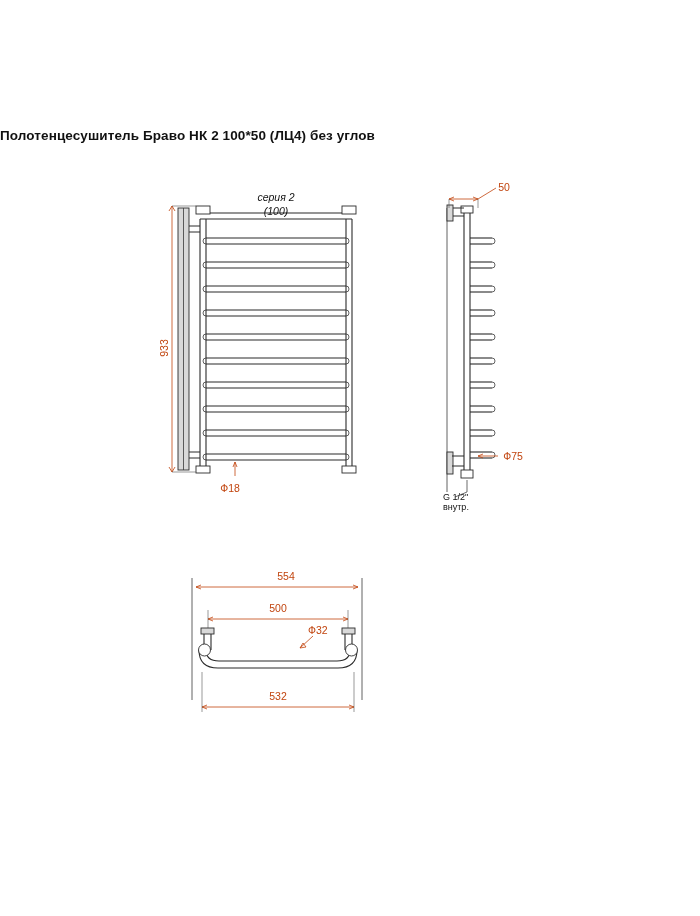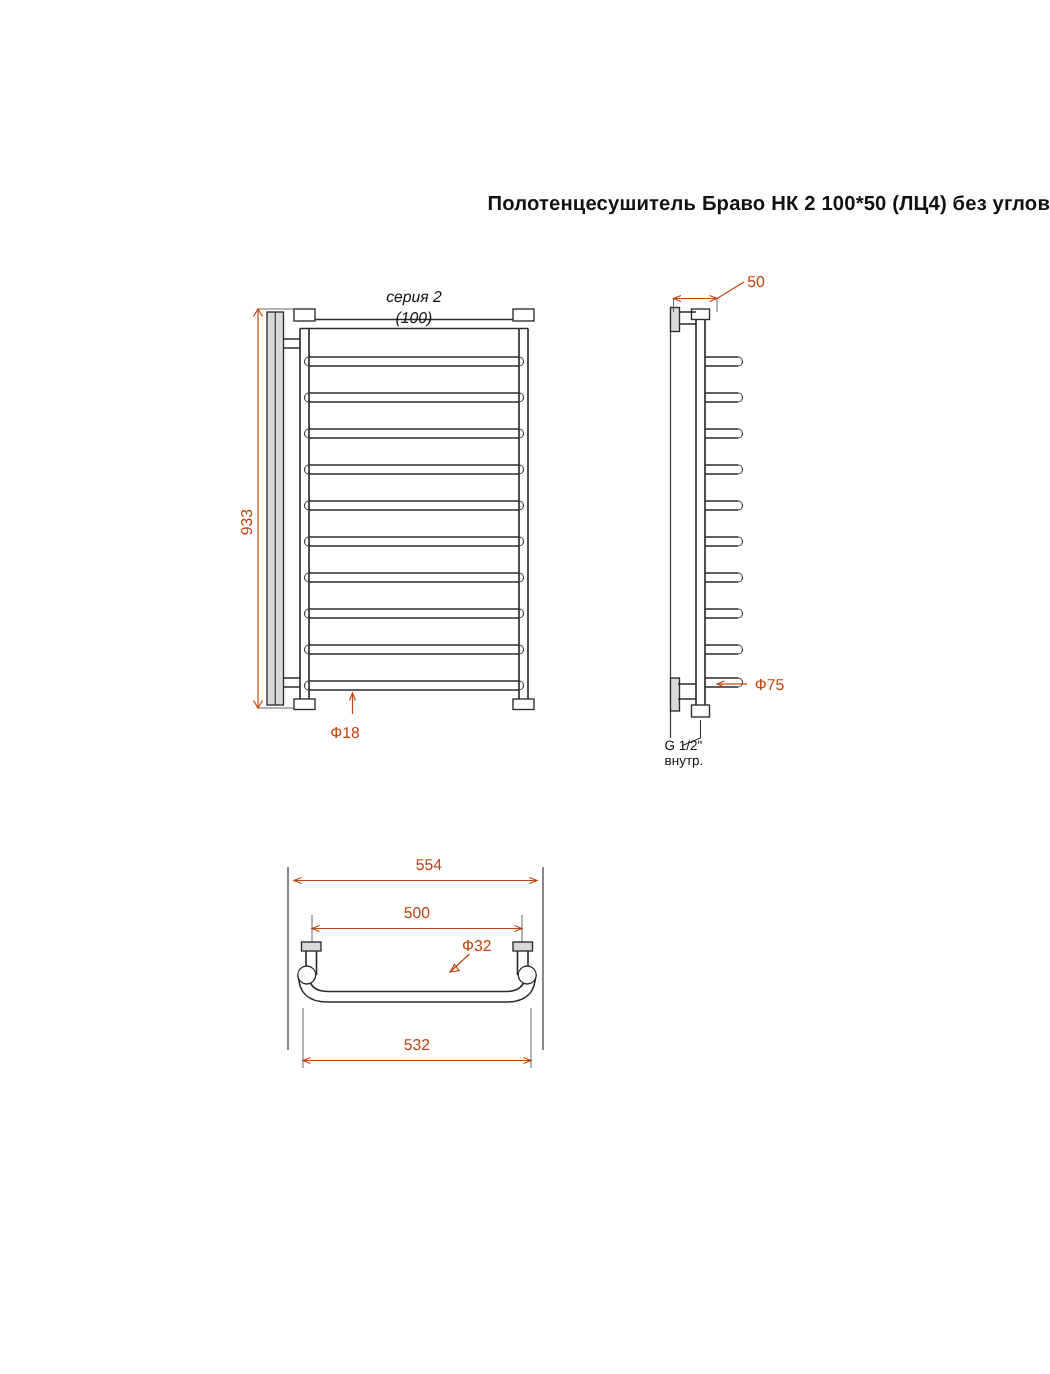--- a/index.html
+++ b/index.html
@@ -19,21 +19,21 @@
     position: absolute;
     left: 0; top: 0;
     width: 700px;
     height: 916px;
   }
   .title {
     position: absolute;
     left: 0;
     top: 128px;
     width: 700px;
-    text-align: right;
+    text-align: left;
     font-size: 13.5px;
     font-weight: bold;
     color: #111;
     letter-spacing: 0.1px;
   }
   svg.draw {
     position: absolute;
     left: 0;
     top: 0;
     width: 700px;

